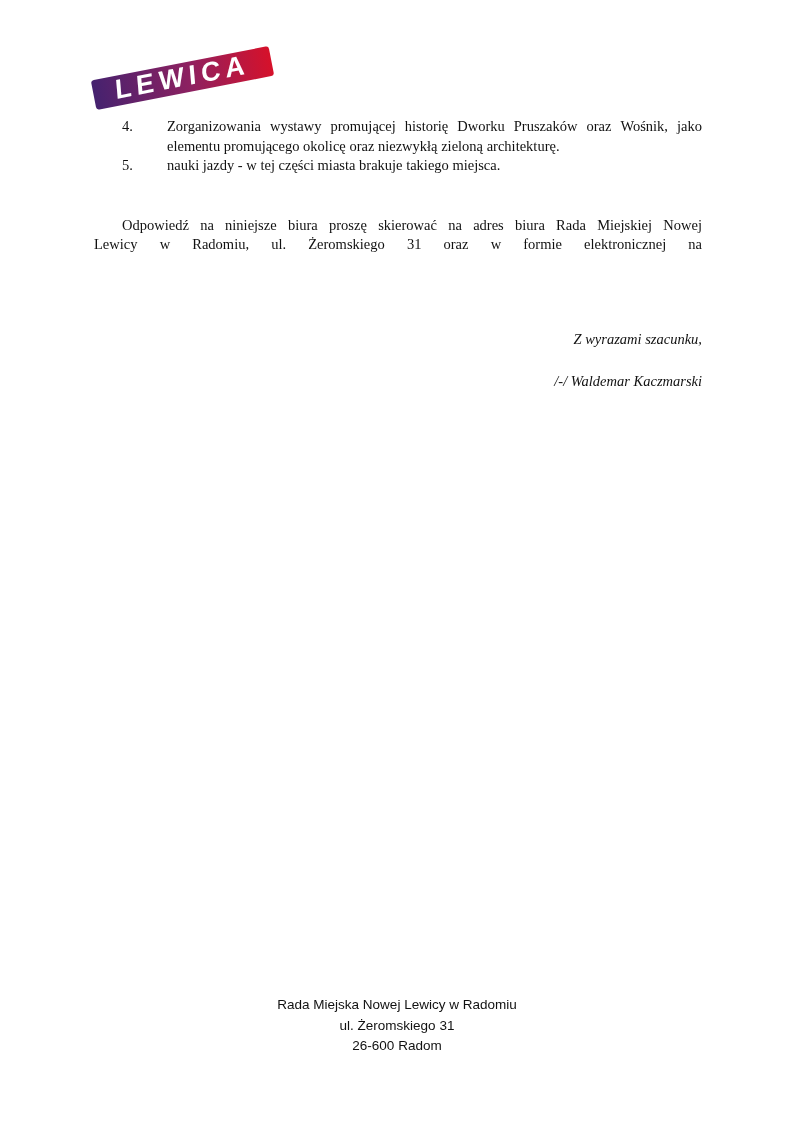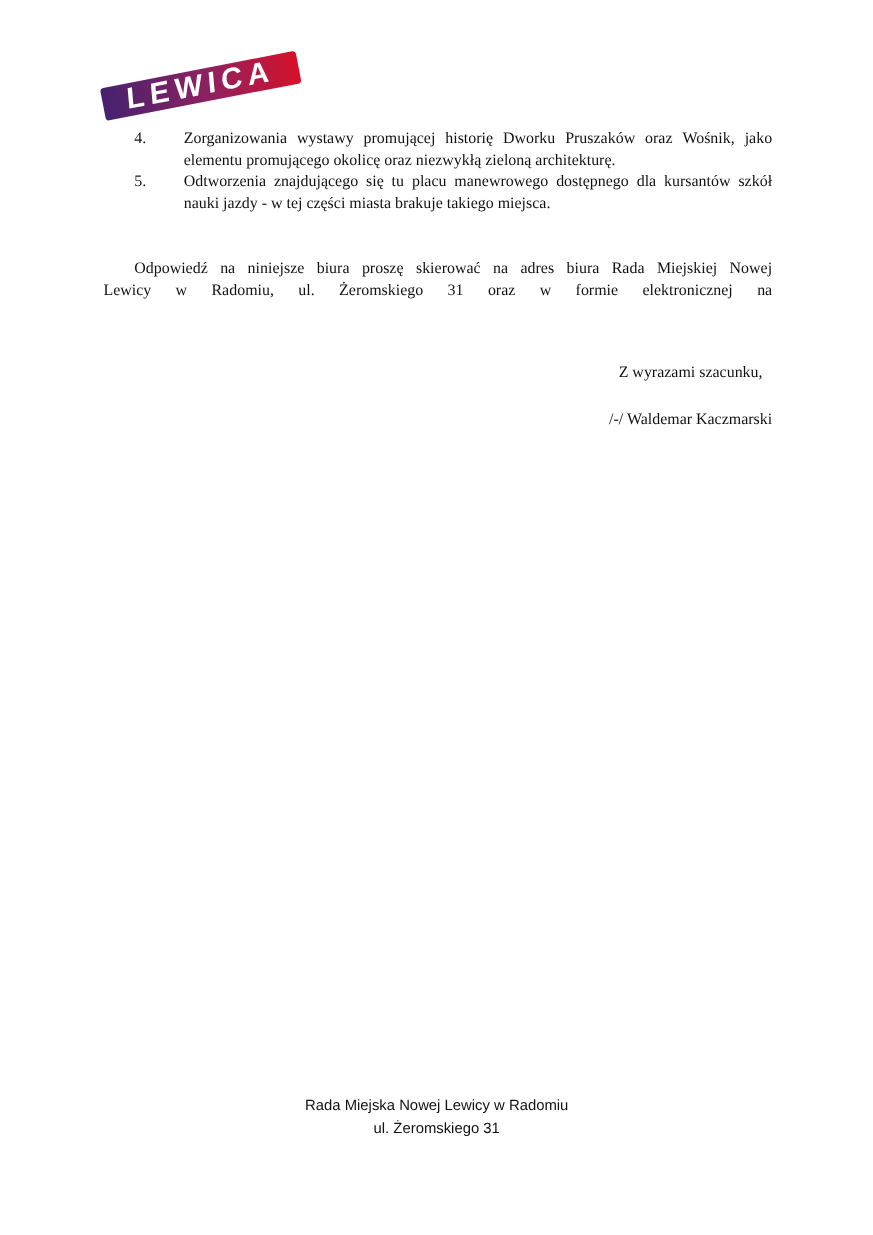--- a/index.html
+++ b/index.html
@@ -78,23 +78,24 @@
   }
   .indent {
     padding-left: 28px;
   }
 
   
   .signature {
     position: absolute;
     top: 330px;
     right: 92px;
-    text-align: center;
+    text-align: right;
     font-size: 14.5px;
     line-height: 19.5px;
+    font-style: italic;
   }
   .signature .sig-name {
     margin-top: 22px;
   }
 
   
   .footer {
     position: absolute;
     left: 0;
     top: 995px;
@@ -133,32 +134,20 @@
               <span>Wośnik,</span>
               <span>jako</span>
             </div>
           <div class="line">elementu promującego okolicę oraz niezwykłą zieloną architekturę.</div>
         </div>
       </div>
 
       <div class="list-row">
         <span class="num">5.</span>
         <div class="item-text">
-          <div class="line jline">
-              <span>Odtworzenia</span>
-              <span>znajdującego</span>
-              <span>się</span>
-              <span>tu</span>
-              <span>placu</span>
-              <span>manewrowego</span>
-              <span>dostępnego</span>
-              <span>dla</span>
-              <span>kursantów</span>
-              <span>szkół</span>
-            </div>
           <div class="line">nauki jazdy - w tej części miasta brakuje takiego miejsca.</div>
         </div>
       </div>
 
     </div>
 
     <div class="paragraph">
       <div class="line indent jline">
           <span>Odpowiedź</span>
           <span>na</span>
@@ -191,15 +180,16 @@
   </div>
 
   <div class="signature">
     <div class="sig-closing">Z wyrazami szacunku,</div>
     <div class="sig-name">/-/ Waldemar Kaczmarski</div>
   </div>
 
   <div class="footer">
     <div>Rada Miejska Nowej Lewicy w Radomiu</div>
     <div>ul. Żeromskiego 31</div>
+    <div>26-600 Radom</div>
   </div>
 
 </div>
 
 </body></html>

